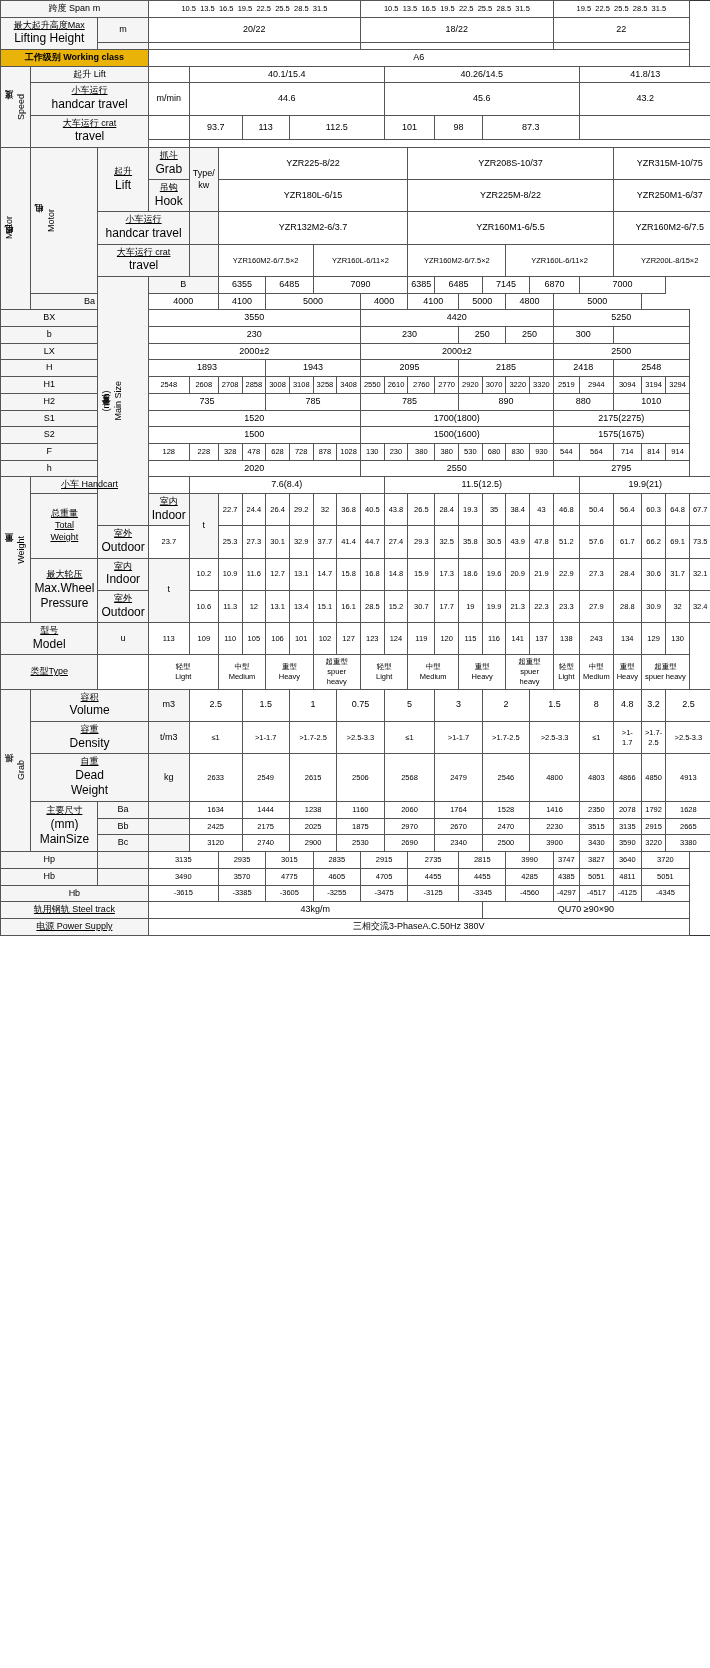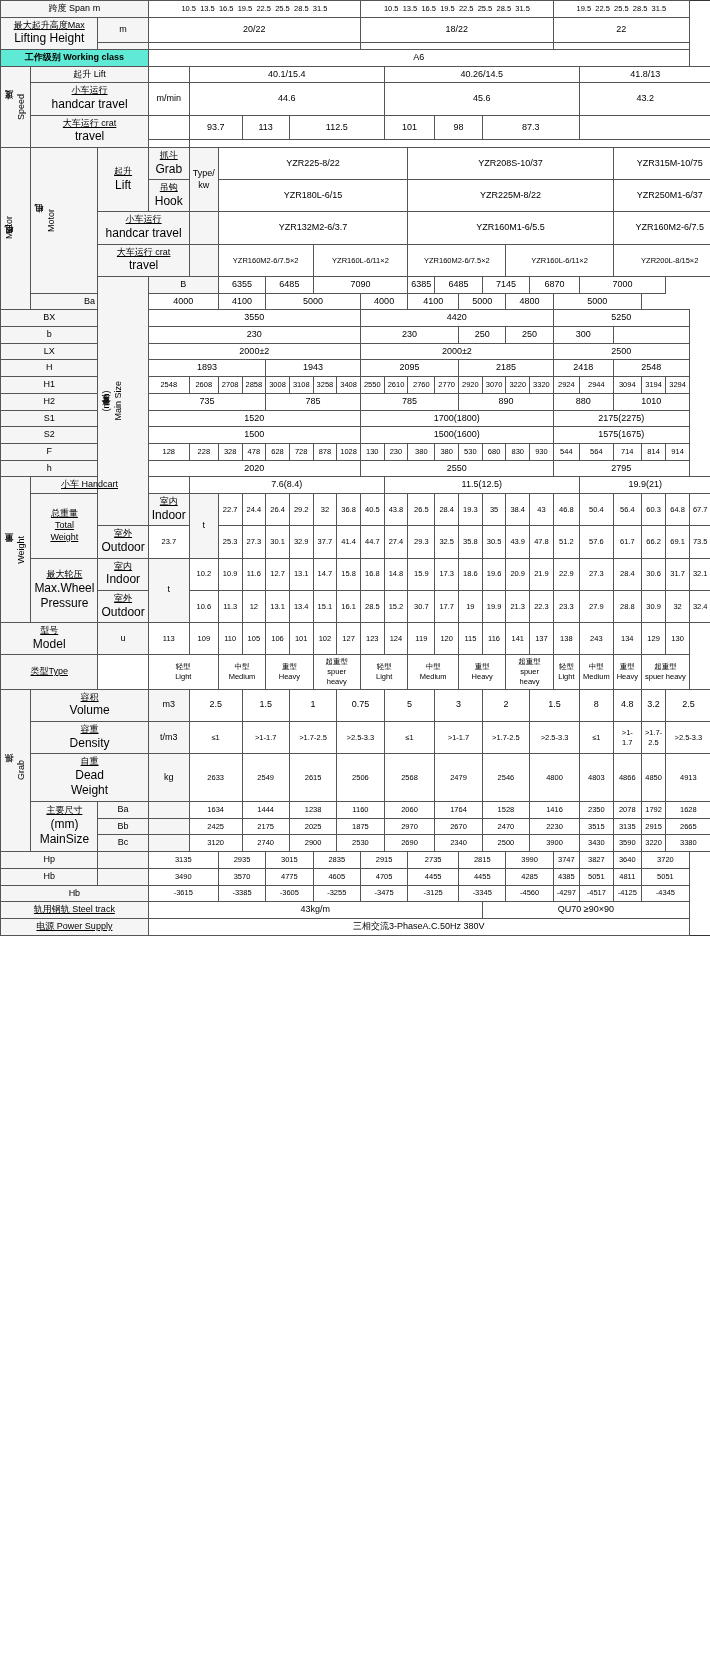--- a/index.html
+++ b/index.html
@@ -19,21 +19,21 @@
       line-height: 1.3;
     }
     
     .label-cell {
       background: #f5f5f5;
       font-weight: normal;
       text-align: center;
     }
     
     .section-header {
-      background: #5eead4;
+      background: #eab308;
       font-weight: bold;
     }
     
     .zh { display: block; text-decoration: underline; }
     .en { display: block; font-size: 12px; }
     
     .rotate-label {
       writing-mode: vertical-rl;
       text-orientation: mixed;
       transform: rotate(180deg);
@@ -236,21 +236,21 @@
     <td class="tiny-text">3258</td>
     <td class="tiny-text">3408</td>
     <td class="tiny-text">2550</td>
     <td class="tiny-text">2610</td>
     <td class="tiny-text">2760</td>
     <td class="tiny-text">2770</td>
     <td class="tiny-text">2920</td>
     <td class="tiny-text">3070</td>
     <td class="tiny-text">3220</td>
     <td class="tiny-text">3320</td>
-    <td class="tiny-text">2924</td>
+    <td class="tiny-text">2519</td>
     <td class="tiny-text">2944</td>
     <td class="tiny-text">3094</td>
     <td class="tiny-text">3194</td>
     <td class="tiny-text">3294</td>
   </tr>
   <tr>
     <td class="label-cell" colspan="2">H2</td>
     <td colspan="4">735</td>
     <td colspan="4">785</td>
     <td colspan="4">785</td>

